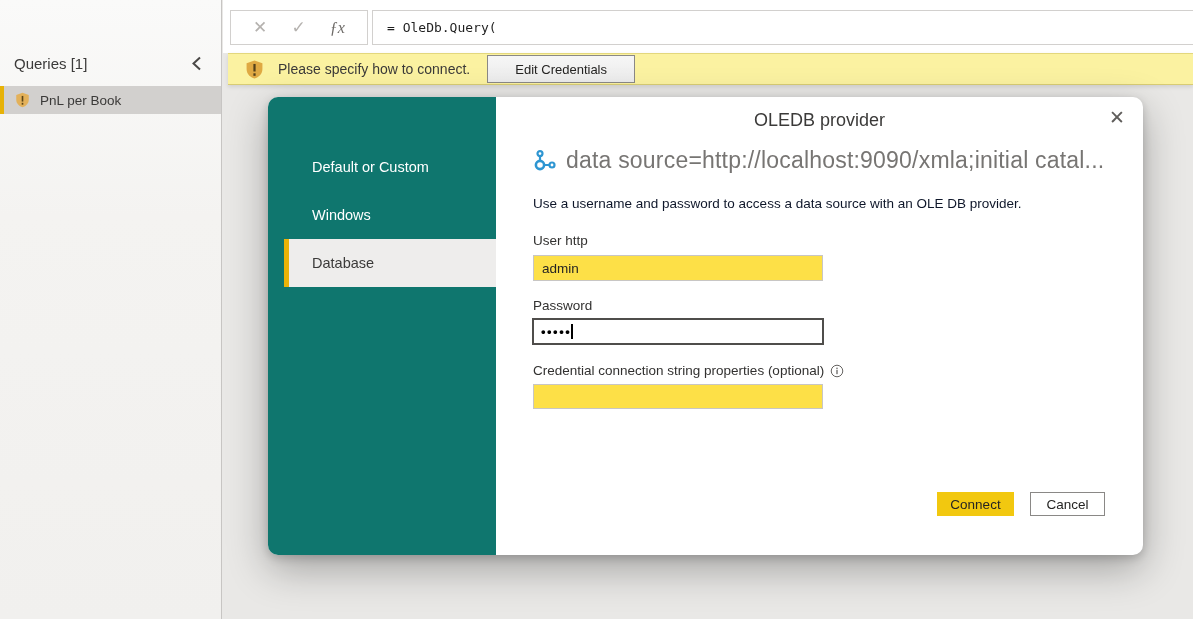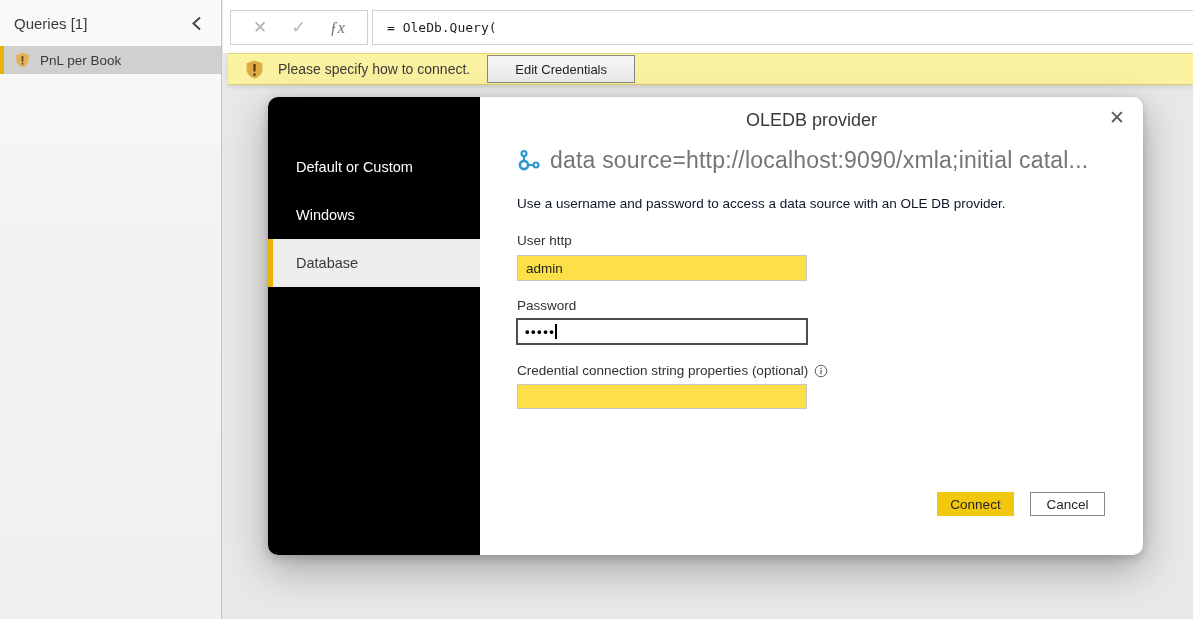--- a/index.html
+++ b/index.html
@@ -14,20 +14,21 @@
   
   .queries-pane {
     position: absolute; left: 0; top: 0; width: 222px; height: 619px;
     background: linear-gradient(180deg, #fafaf9 0%, #f4f3f1 35%, #f1f0ee 100%);
     border-right: 1px solid #c7c5c3;
     z-index: 2;
   }
   .queries-header {
     height: 46px; display: flex; align-items: center; justify-content: space-between;
     padding: 0 14px 0 14px;
+    margin-top: 40px;
   }
   .queries-title { font-size: 15px; color: #3b3a39; }
   .collapse-btn { width: 22px; height: 22px; display: flex; align-items: center; justify-content: center; cursor: pointer; }
   .query-item {
     position: relative; height: 28px; display: flex; align-items: center;
     background: #d2d0ce; padding-left: 15px; cursor: pointer;
   }
   .query-item .accent {
     position: absolute; left: 0; top: 0; bottom: 0; width: 4px; background: #e7b207;
   }
@@ -73,21 +74,21 @@
     background: linear-gradient(180deg, #e2e1e0 0%, #eauge 0%, #ecebe9 45%, #f1efed 100%);
   }
 
   
   .dialog {
     position: absolute; left: 268px; top: 97px; width: 875px; height: 458px;
     background: #ffffff; border-radius: 10px; overflow: hidden;
     box-shadow: 0 14px 40px rgba(0,0,0,0.30), 0 3px 10px rgba(0,0,0,0.18);
     display: flex; z-index: 5;
   }
-  .dlg-nav { width: 212px; background: #000000; padding-top: 46px; flex: none; }
+  .dlg-nav { width: 228px; background: #0f766e; padding-top: 46px; flex: none; padding-left: 16px; }
   .dlg-nav-item {
     position: relative; height: 48px; display: flex; align-items: center;
     padding-left: 28px; color: #ffffff; font-size: 14.5px; cursor: pointer;
   }
   .dlg-nav-item.selected { background: #eeedec; color: #3b3a39; }
   .dlg-nav-item.selected::before {
     content: ""; position: absolute; left: 0; top: 0; bottom: 0; width: 5px; background: #eab308;
   }
   .dlg-content { position: relative; flex: 1; }
   .dlg-title {

